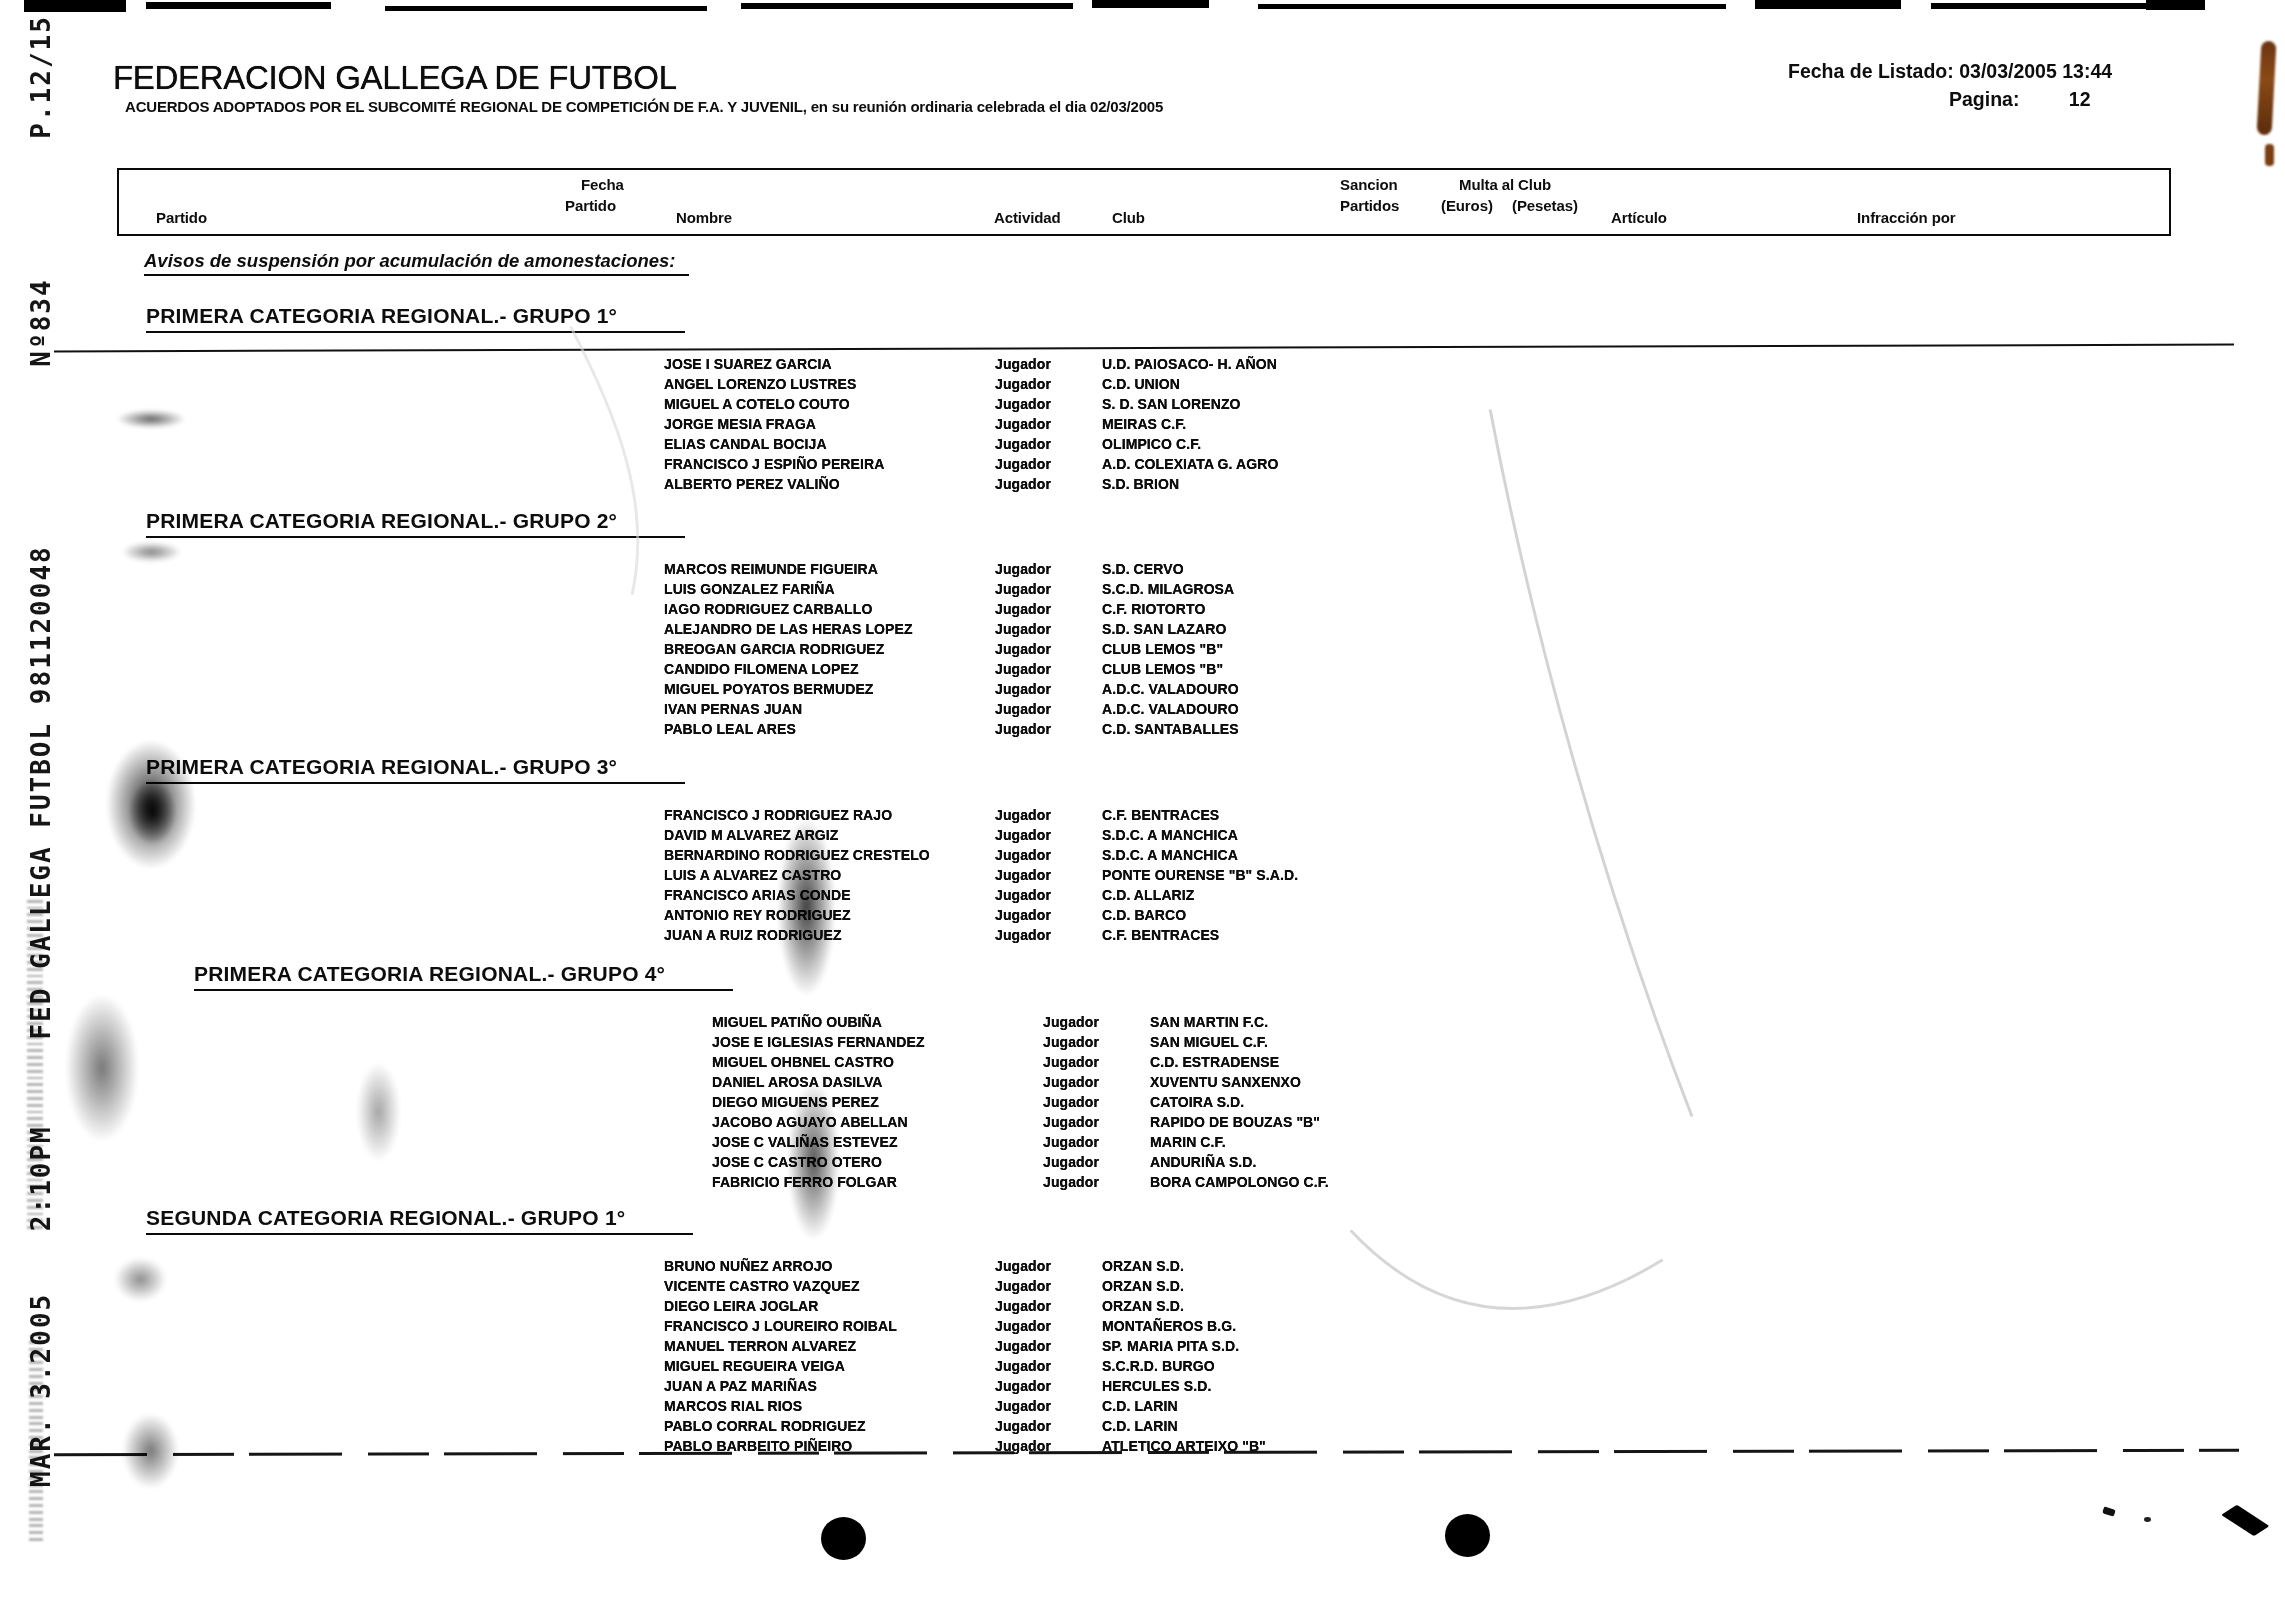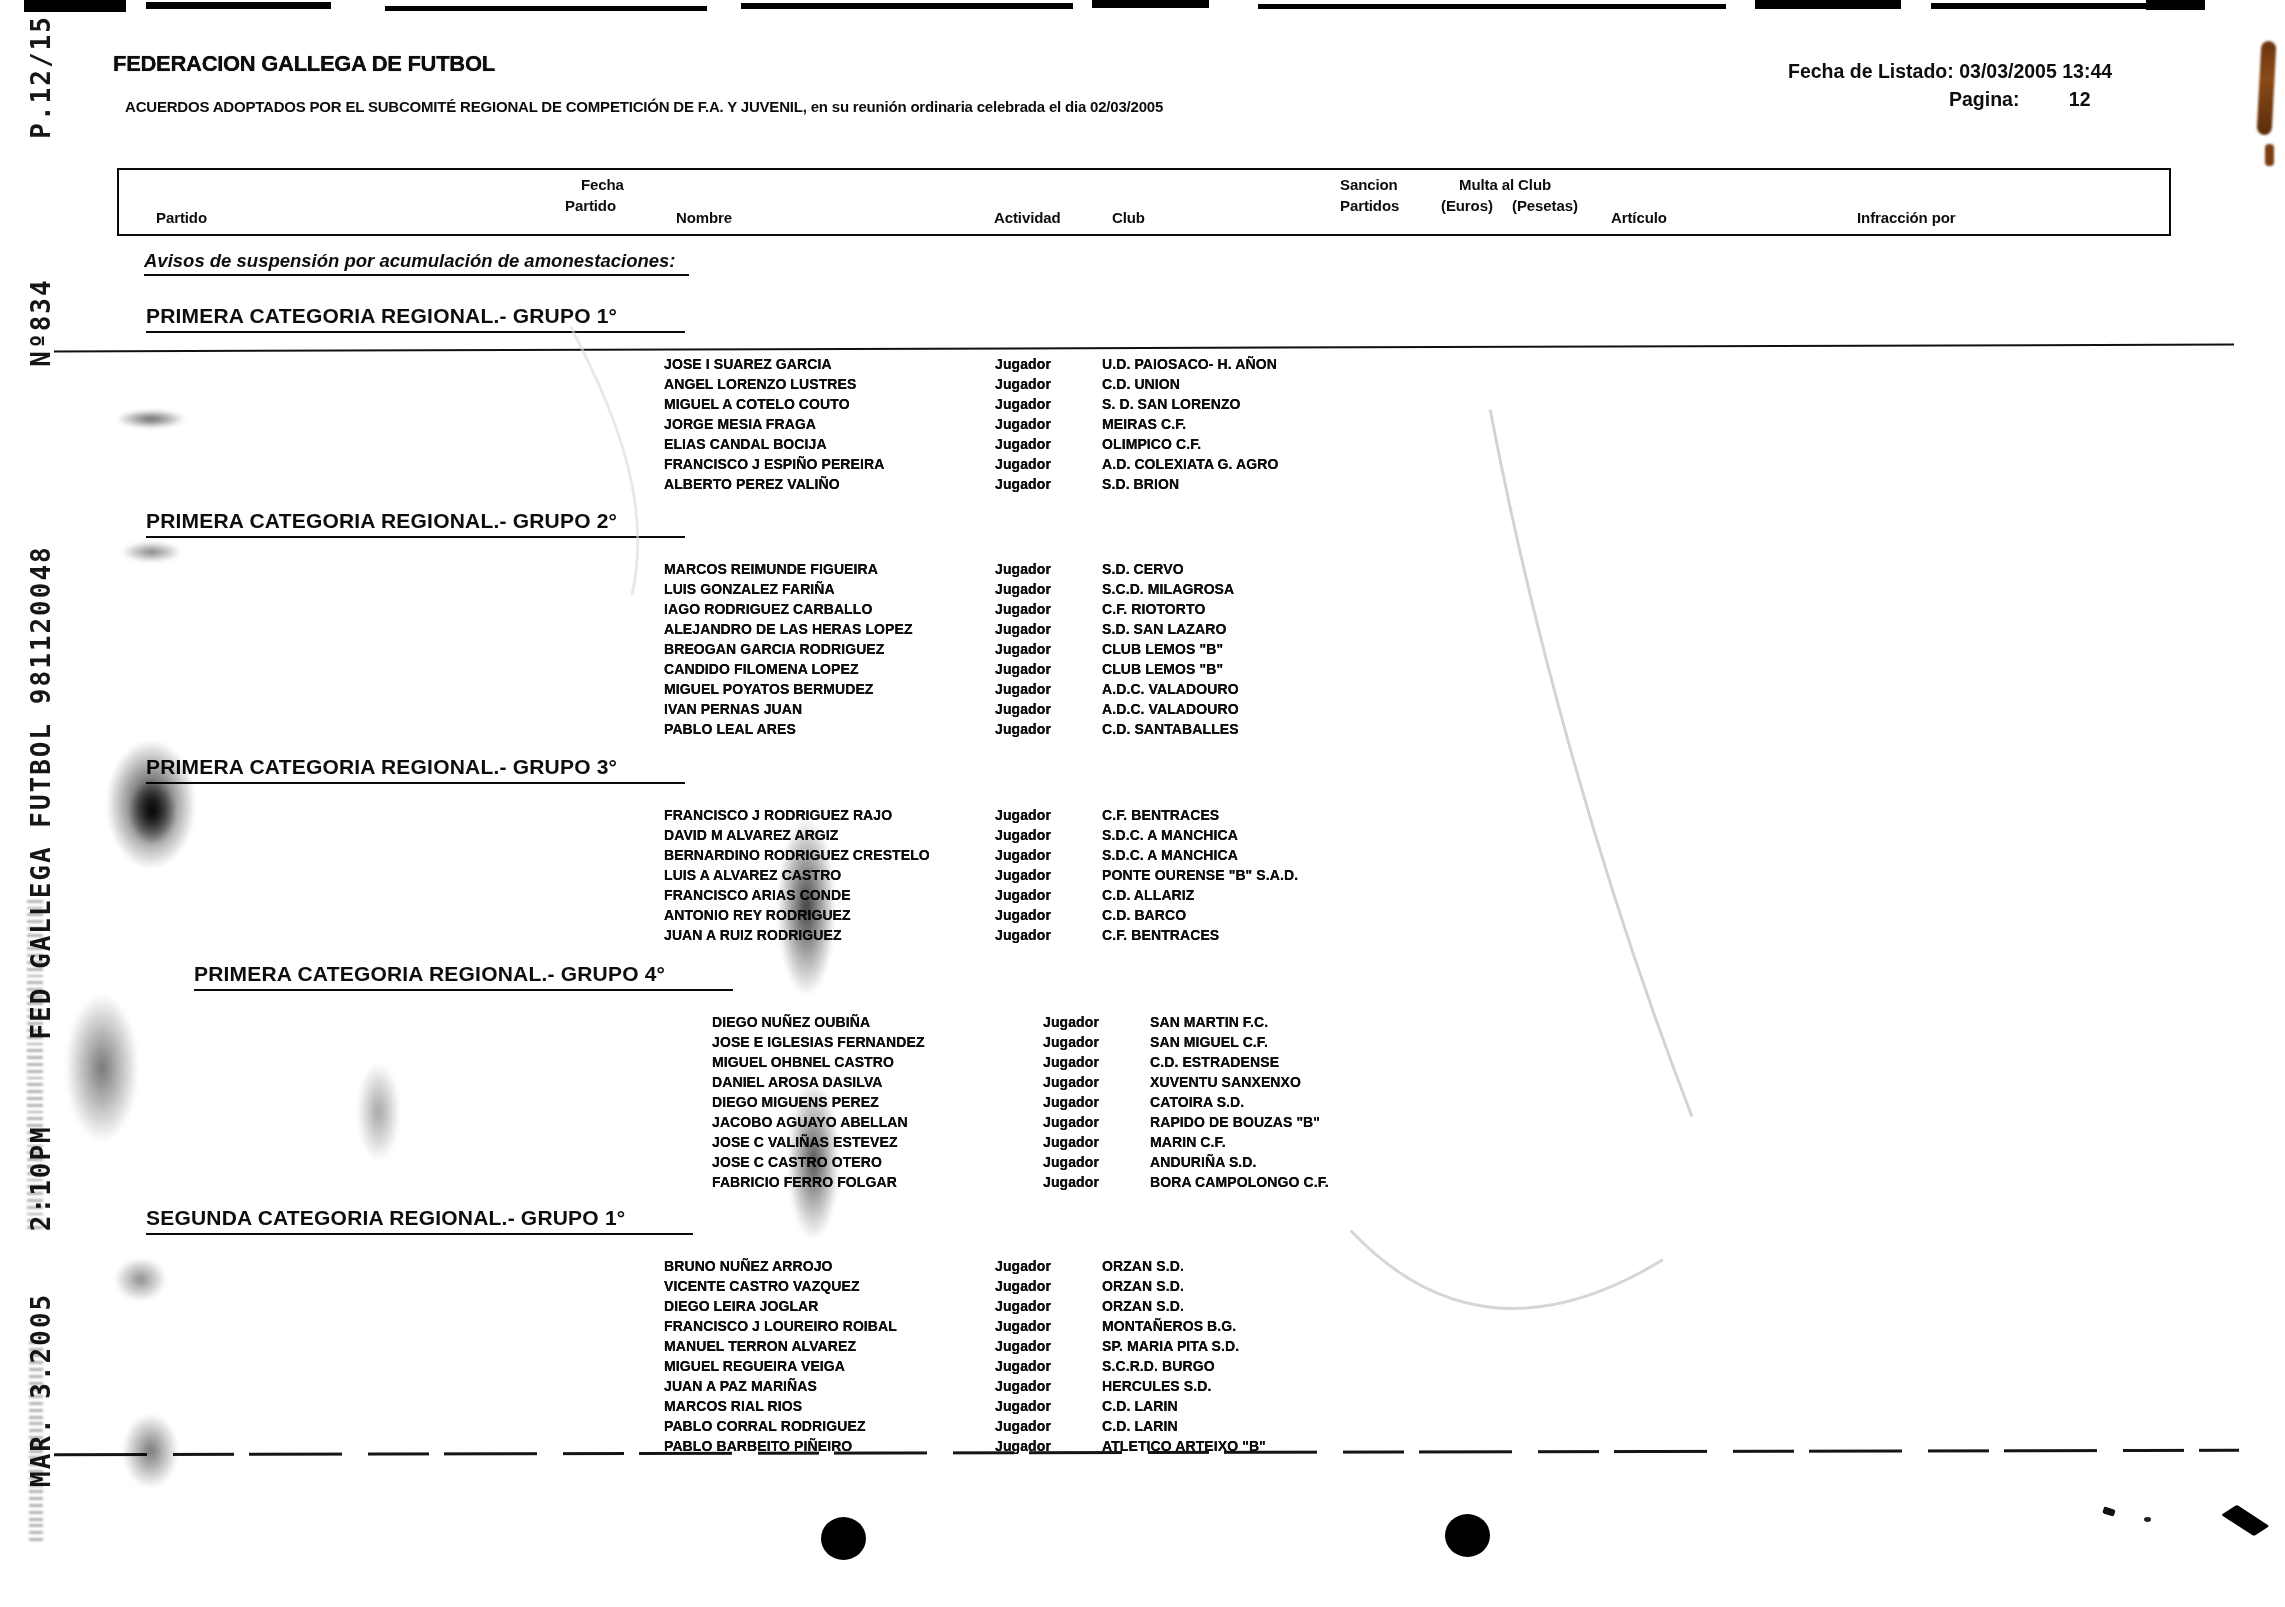--- a/index.html
+++ b/index.html
@@ -10,21 +10,21 @@
   .rot-wrap{position:absolute;left:-718px;top:710px;width:1521px;height:33px;transform:rotate(-90deg);
             font-family:"DejaVu Sans Mono",monospace;font-weight:700;font-size:26px;color:#161616;
             white-space:nowrap;letter-spacing:2px;}
   .rot-wrap .seg{display:inline-block;}
   .seg-date{margin-right:44px;}
   .seg-time{margin-right:68px;}
   .seg-sender{margin-right:161px;}
   .seg-doc{margin-right:122px;}
 
   
-  .title{position:absolute;left:113px;top:51px;font-size:22px;font-weight:700;letter-spacing:-0.3px;text-shadow:0 0 0.7px #000;}
+  .title{position:absolute;left:113px;top:59px;font-size:33px;font-weight:400;letter-spacing:-0.3px;text-shadow:0 0 0.7px #000;}
   .subtitle{position:absolute;left:125px;top:98px;font-size:15px;font-weight:700;letter-spacing:-0.2px;}
   .listado{position:absolute;left:1788px;top:60px;font-size:19.5px;font-weight:700;white-space:nowrap;}
   .pagina{position:absolute;left:1949px;top:88px;font-size:19.5px;font-weight:700;}
   .pagina .num{margin-left:44px;}
 
   
   .colbox{position:absolute;left:117px;top:168px;width:2050px;height:64px;border:2.9px solid #0a0a0a;border-left-width:2px;border-right-width:2px;}
   .colbox span{position:absolute;font-size:15px;font-weight:700;white-space:nowrap;letter-spacing:-0.1px;}
   .ch-partido{left:37px;bottom:7.8px;}
   .ch-fecha1{left:462px;top:5.9px;}
@@ -264,21 +264,21 @@
           <div class="row">
             <span></span>
             <span>JUAN A RUIZ RODRIGUEZ</span>
             <span>Jugador</span>
             <span>C.F. BENTRACES</span>
           </div>
         </div></div>
       <div class="section" style="top: 962px; padding-left: 48px;"><div class="sec-heading">PRIMERA CATEGORIA REGIONAL.- GRUPO 4°</div><div class="rows">
           <div class="row">
             <span></span>
-            <span>DIEGO NUÑEZ OUBIÑA</span>
+            <span>MIGUEL PATIÑO OUBIÑA</span>
             <span>Jugador</span>
             <span>SAN MARTIN F.C.</span>
           </div>
           <div class="row">
             <span></span>
             <span>JOSE E IGLESIAS FERNANDEZ</span>
             <span>Jugador</span>
             <span>SAN MIGUEL C.F.</span>
           </div>
           <div class="row">

